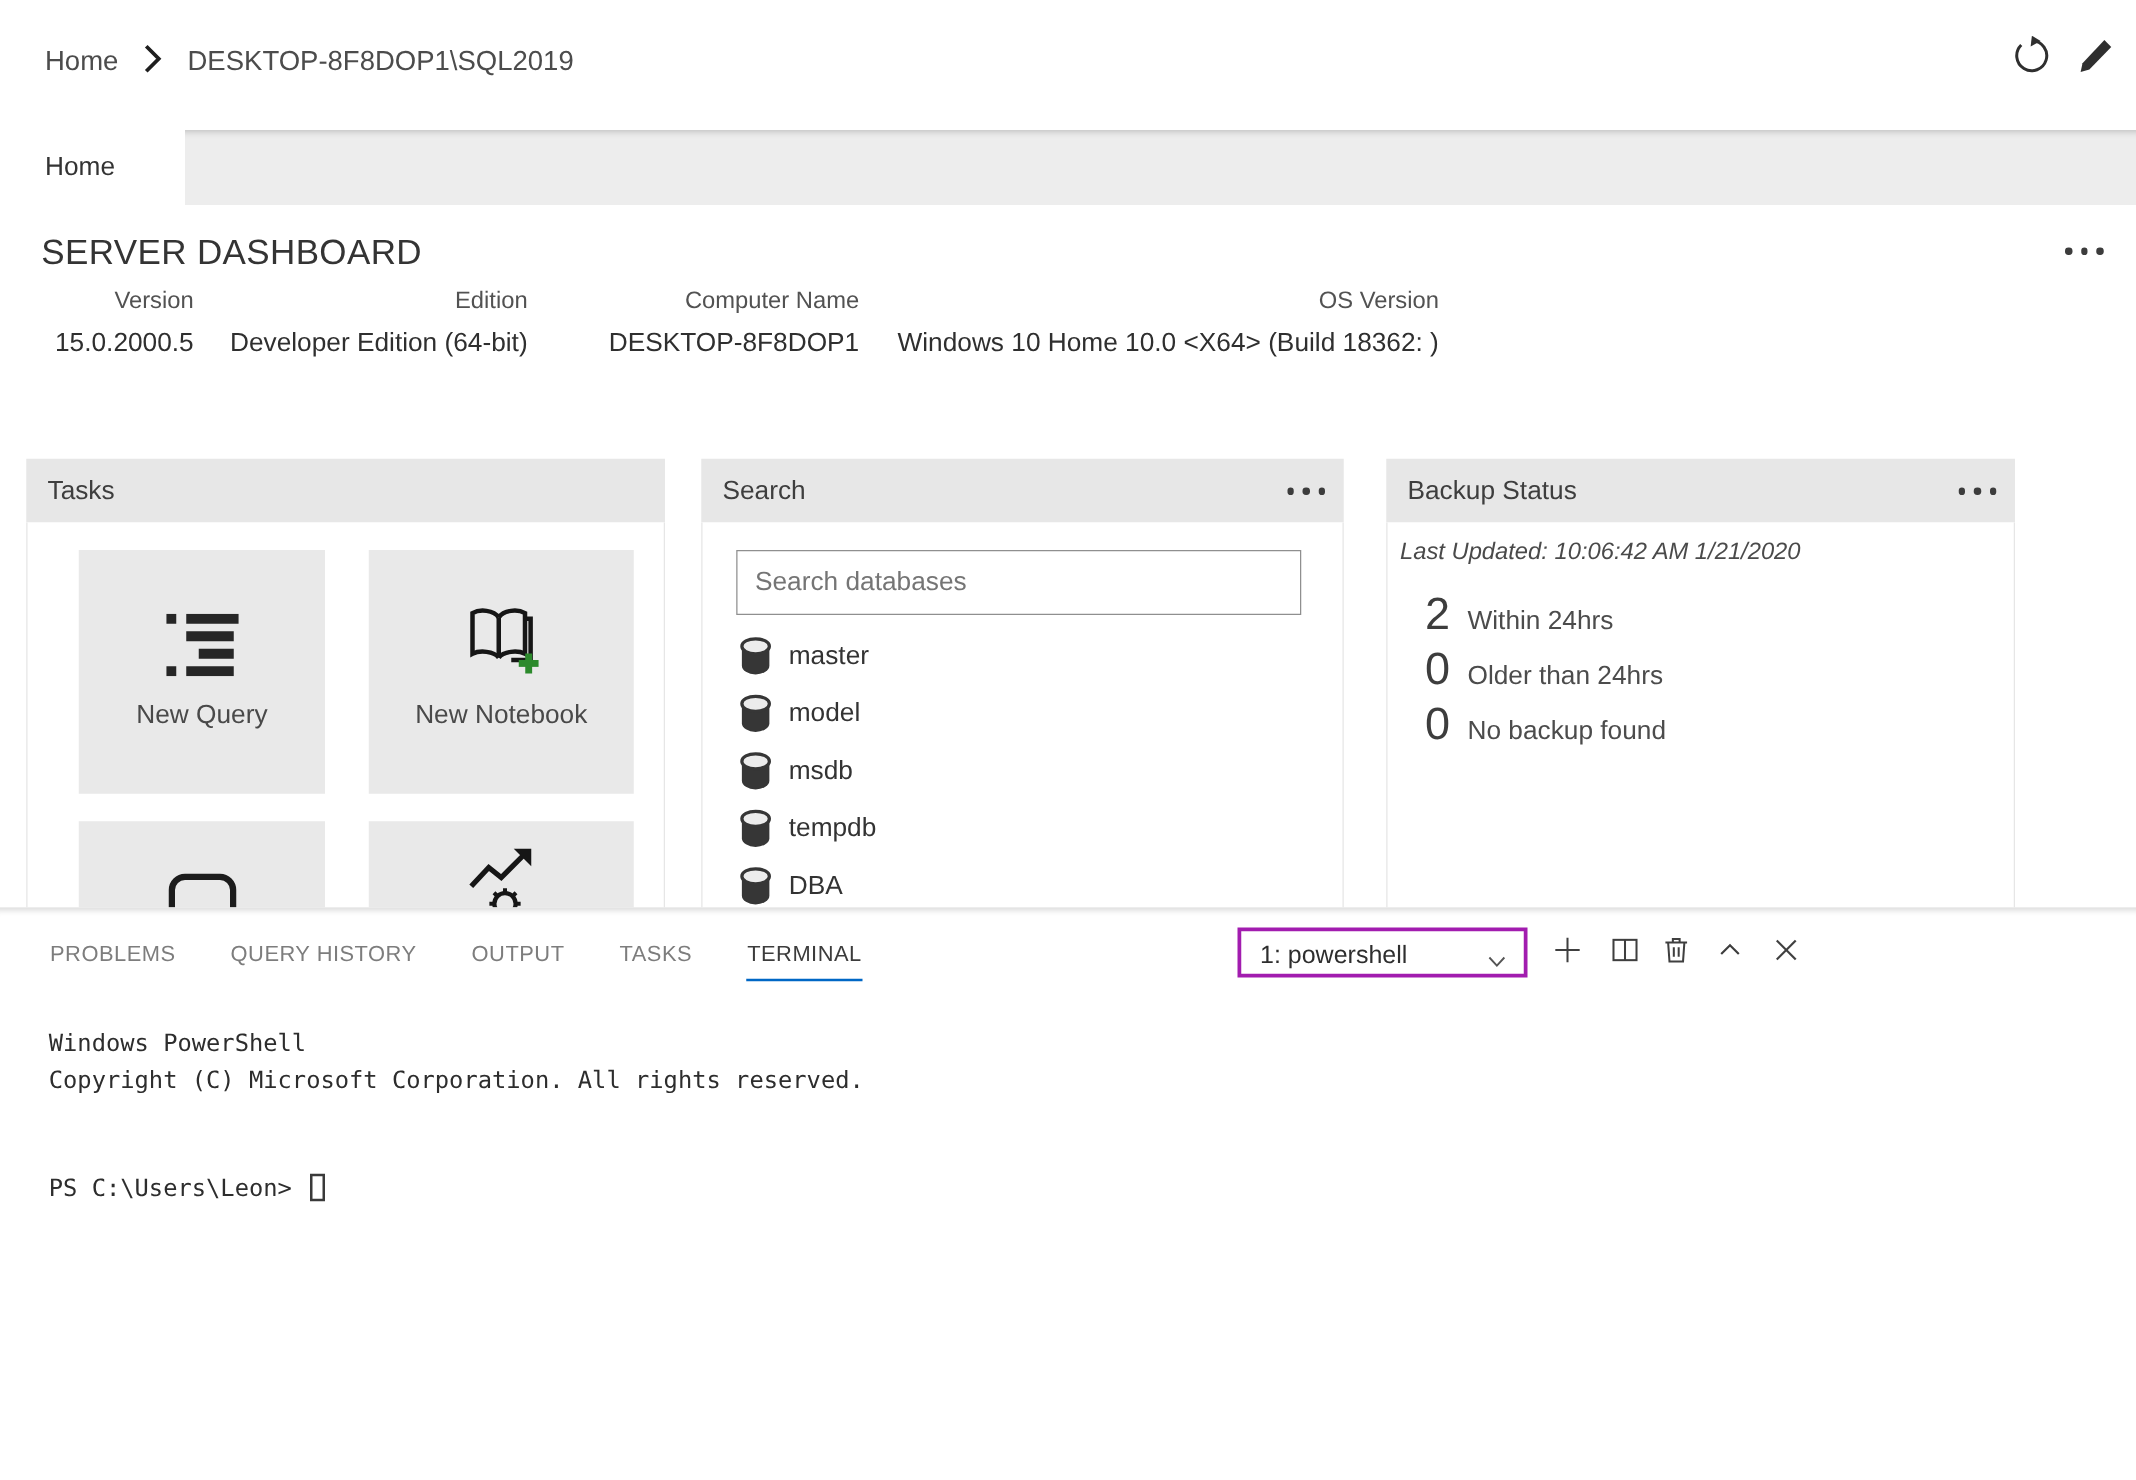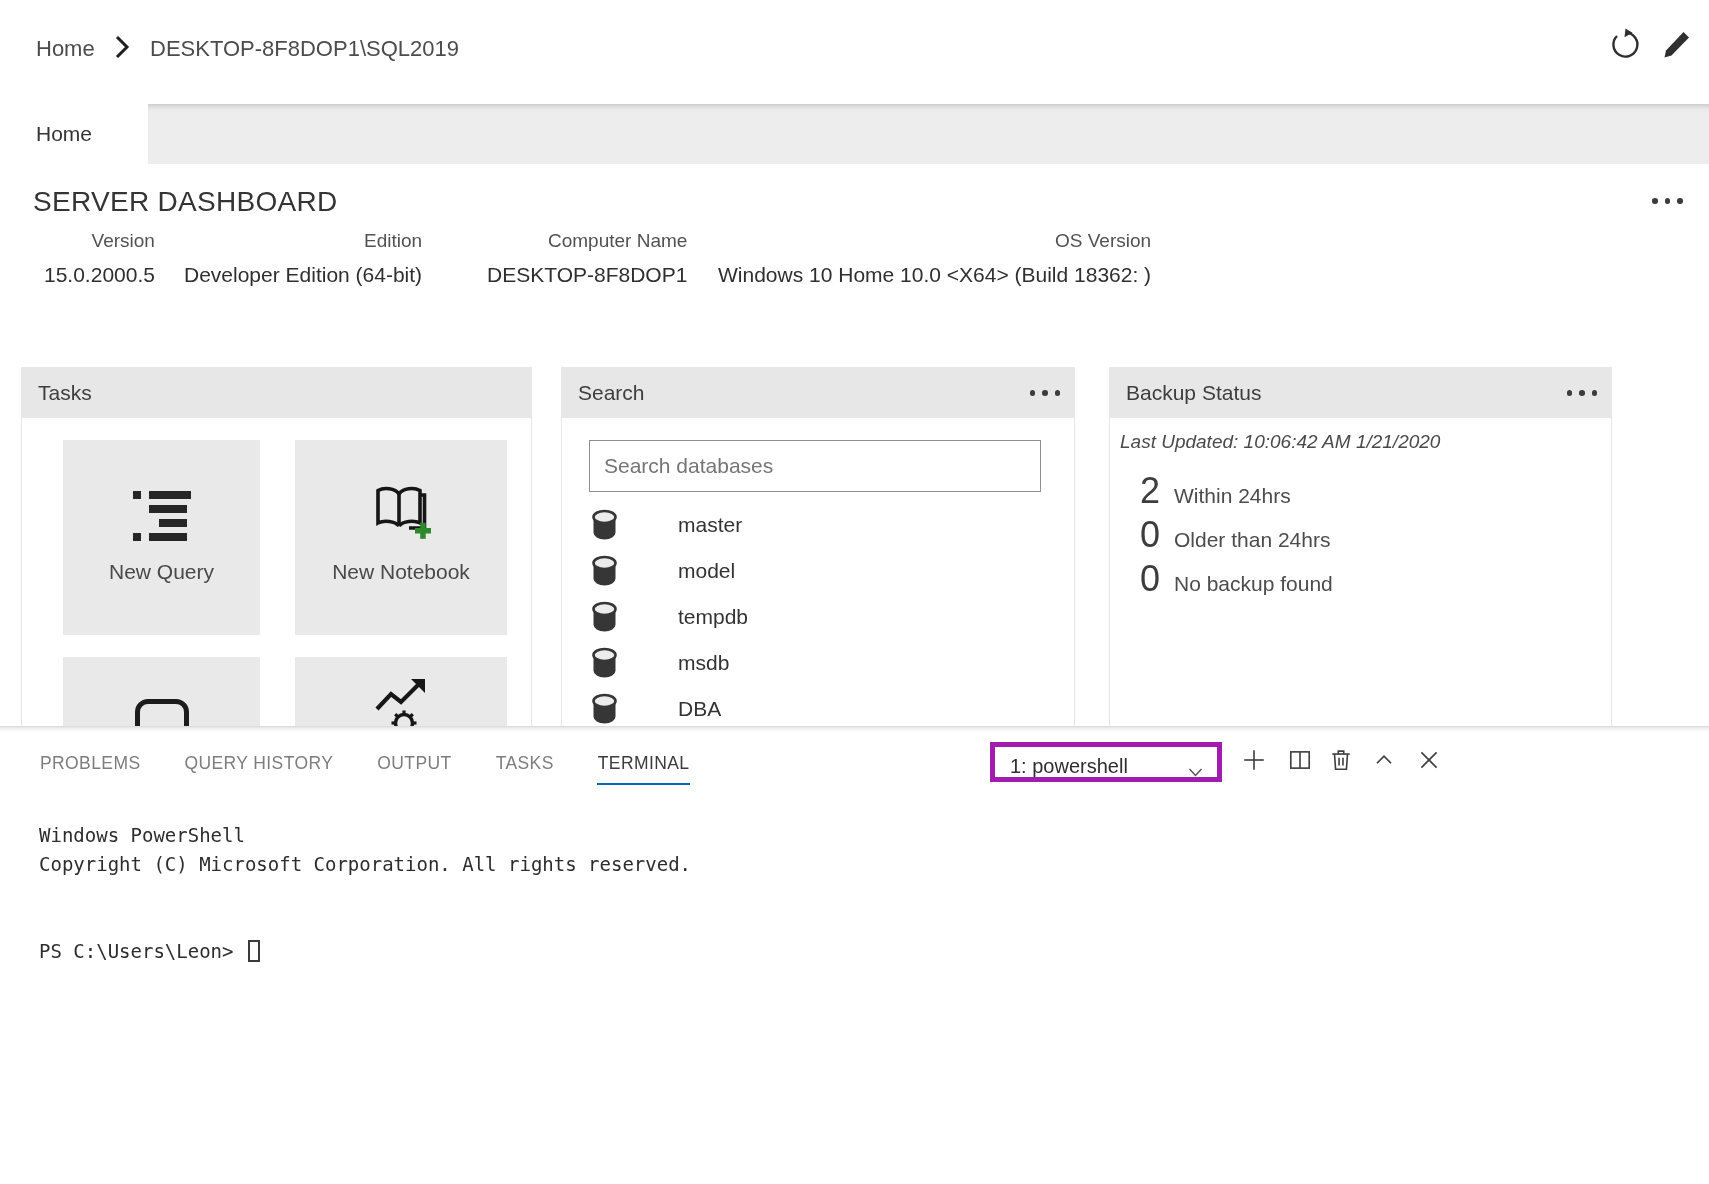--- a/index.html
+++ b/index.html
@@ -55,39 +55,39 @@
   .tile.t2 .ticon { margin-top:44px; }
   .tile .tlabel { position:absolute; left:0; right:0; top:120px; font-size:21px; color:#494949; }
   .rounded-ic { width:54px; height:60px; border:5px solid #1c1c1c; border-radius:13px; margin:42px auto 0; }
   .t4 .ticon { margin-top:20px; }
 
   
   .search-input { position:absolute; left:27px; top:22px; width:452px; height:52px; border:1px solid #8f8f8f;
     font-size:21px; color:#333; padding:0 14px; background:#fff; font-family:"Liberation Sans",sans-serif; }
   .search-input::placeholder { color:#757575; }
   .db-list { position:absolute; left:29px; top:84px; right:10px; }
-  .db-item { height:46px; display:flex; align-items:center; cursor:pointer;gap:47px; }
+  .db-item { height:46px; display:flex; align-items:center; cursor:pointer; }
   .db-item .dbname { font-size:21px; color:#333; margin-left:13px; }
 
   
   .last-upd { position:absolute; left:10px; top:13px; font-size:19px; font-style:italic; color:#4a4a4a; }
   .stat-row { position:absolute; left:22px; display:flex; align-items:baseline; }
   .stat-row .cnt { font-size:36px; color:#3d3d3d; width:28px; text-align:right; }
   .stat-row .slabel { font-size:21px; color:#4c4c4c; margin-left:14px; }
   .stat-row.r0{top:52px;} .stat-row.r1{top:96px;} .stat-row.r2{top:140px;}
 
   
   .bottom { position:absolute; left:0; top:726px; width:1709px; height:458px; background:#fff;
     border-top:1px solid #dcdcdc; box-shadow: inset 0 6px 5px -5px rgba(0,0,0,0.16); }
   .ptabs { position:absolute; left:39px; top:0; display:flex; gap:42px;align-items:flex-end; }
   .ptab { padding:26px 1px 9px; font-size:17.5px; letter-spacing:0.4px; color:#7d7d7d;
     border-bottom:2px solid transparent; cursor:pointer; white-space:nowrap; }
   .ptab.active { color:#3c3c3c; border-bottom-color:#0067c5; }
 
-  .term-select { position:absolute; left:990px; top:15px; width:232px; height:40px; border:5px solid #a21caf;
+  .term-select { position:absolute; left:990px; top:15px; width:232px; height:40px; border:3px solid #a21caf;
     background:#fff; cursor:pointer; }
   .term-select .sel-text { position:absolute; left:15px; top:8px; font-size:20px; color:#2e2e2e; }
   .term-select .sel-chev { position:absolute; right:14px; top:16px; }
 
   .pbtn { position:absolute; top:19px; width:30px; height:30px; background:none; border:none; cursor:pointer; padding:1px; }
   .pbtn.add{left:1239px;} .pbtn.split{left:1285px;} .pbtn.kill{left:1326px;}
   .pbtn.max{left:1369px;} .pbtn.close{left:1414px;}
 
   .terminal { position:absolute; left:39px; top:94px; font-family:"DejaVu Sans Mono", monospace;
     font-size:19px; color:#2d2d2d; }
@@ -225,28 +225,28 @@
             <path d="M2.5 8 L2.5 23.5 A11 7 0 0 0 24.5 23.5 L24.5 8 Z" fill="#363636"></path>
             <ellipse cx="13.5" cy="8" rx="11" ry="6" fill="#ececec" stroke="#363636" stroke-width="2.6"></ellipse>
           </svg>
           <span class="dbname">model</span>
         </div>
         <div class="db-item">
           <svg width="27" height="32" viewBox="0 0 27 32">
             <path d="M2.5 8 L2.5 23.5 A11 7 0 0 0 24.5 23.5 L24.5 8 Z" fill="#363636"></path>
             <ellipse cx="13.5" cy="8" rx="11" ry="6" fill="#ececec" stroke="#363636" stroke-width="2.6"></ellipse>
           </svg>
+          <span class="dbname">msdb</span>
+        </div>
+        <div class="db-item">
+          <svg width="27" height="32" viewBox="0 0 27 32">
+            <path d="M2.5 8 L2.5 23.5 A11 7 0 0 0 24.5 23.5 L24.5 8 Z" fill="#363636"></path>
+            <ellipse cx="13.5" cy="8" rx="11" ry="6" fill="#ececec" stroke="#363636" stroke-width="2.6"></ellipse>
+          </svg>
           <span class="dbname">tempdb</span>
-        </div>
-        <div class="db-item">
-          <svg width="27" height="32" viewBox="0 0 27 32">
-            <path d="M2.5 8 L2.5 23.5 A11 7 0 0 0 24.5 23.5 L24.5 8 Z" fill="#363636"></path>
-            <ellipse cx="13.5" cy="8" rx="11" ry="6" fill="#ececec" stroke="#363636" stroke-width="2.6"></ellipse>
-          </svg>
-          <span class="dbname">msdb</span>
         </div>
         <div class="db-item">
           <svg width="27" height="32" viewBox="0 0 27 32">
             <path d="M2.5 8 L2.5 23.5 A11 7 0 0 0 24.5 23.5 L24.5 8 Z" fill="#363636"></path>
             <ellipse cx="13.5" cy="8" rx="11" ry="6" fill="#ececec" stroke="#363636" stroke-width="2.6"></ellipse>
           </svg>
           <span class="dbname">DBA</span>
         </div>
 
       </div>

